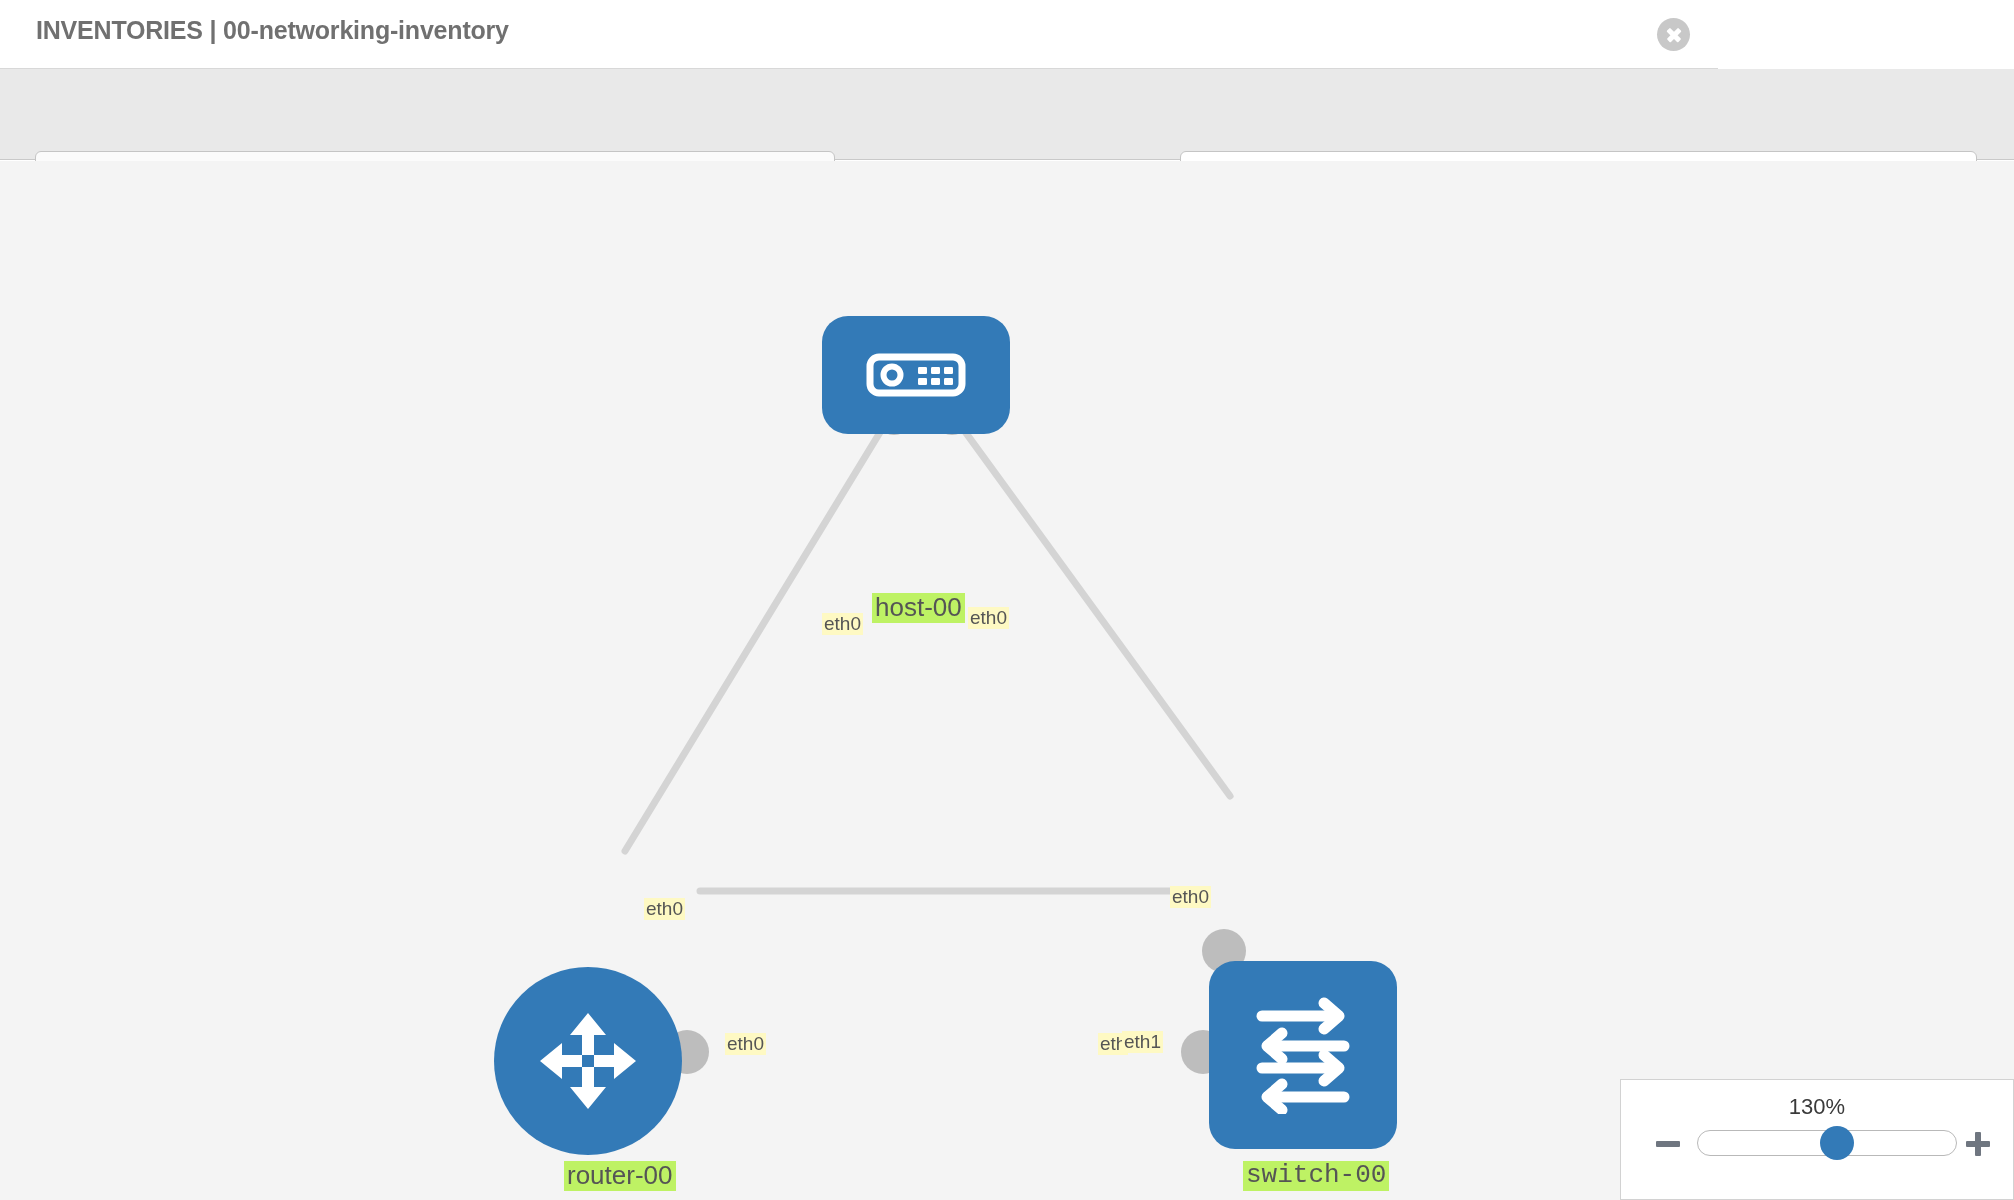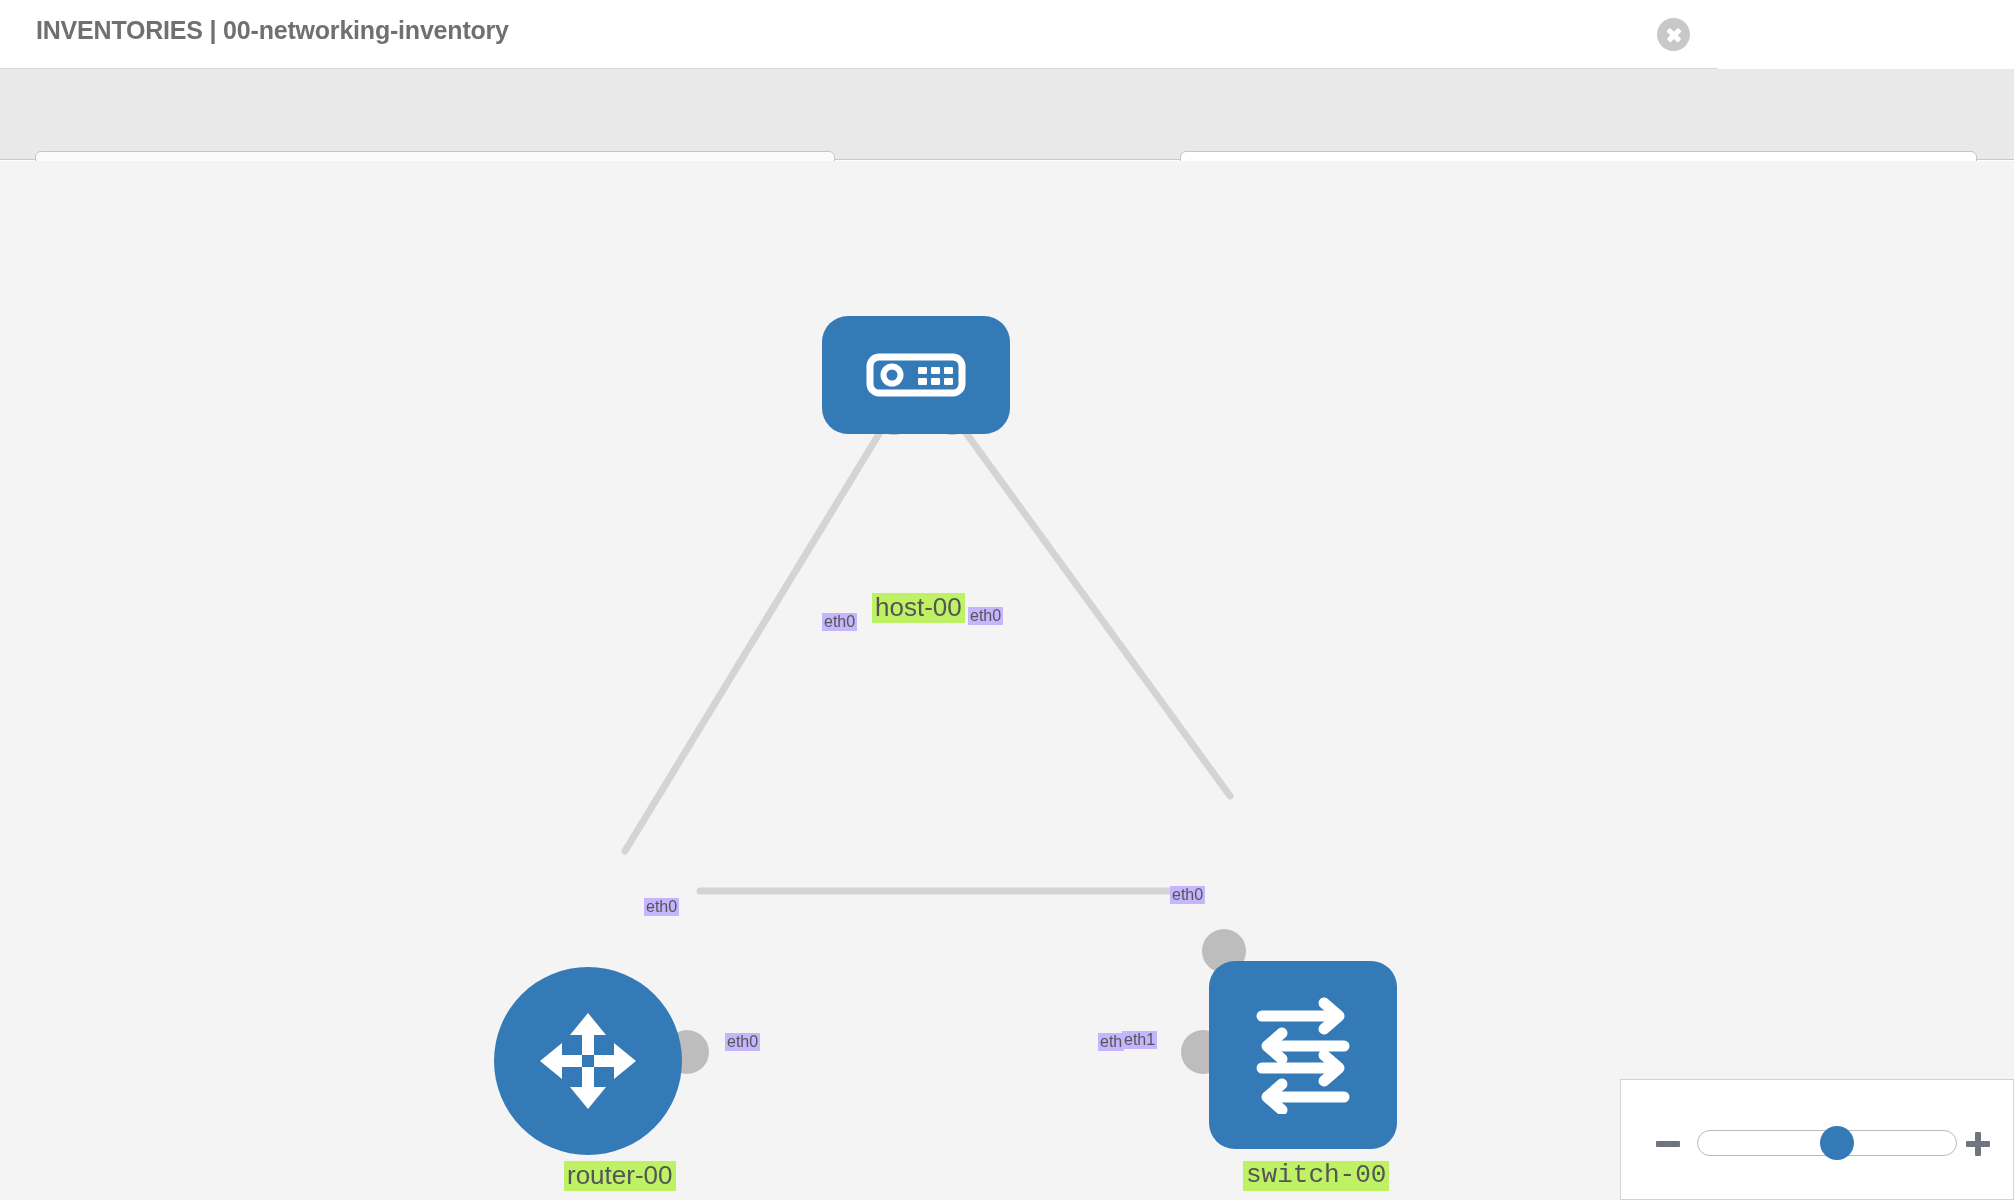--- a/index.html
+++ b/index.html
@@ -136,23 +136,23 @@
     position: absolute;
     font-size: 26px;
     color: #555555;
     background: #bef264;
     white-space: nowrap;
     padding: 0 3px;
     line-height: 1.15;
   }
   .edge-label {
     position: absolute;
-    font-size: 16px;
+    font-size: 19px;
     color: #555555;
-    background: #c4b5fd;
+    background: #fef9c3;
     white-space: nowrap;
     padding: 0 2px;
     line-height: 1.15;
   }
 
   .port {
     position: absolute;
     width: 44px; height: 44px;
     border-radius: 50%;
     background: #bdbdbd;
@@ -330,20 +330,21 @@
       </svg>
     </div>
 
     <div class="node-label" style="left:1243px; top:1000px;font-family:Liberation Mono, monospace;">switch-00</div>
     <div class="edge-label" style="left:1170px; top:725px;">eth0</div>
     <div class="edge-label" style="left:1098px; top:872px;">eth</div>
     <div class="edge-label" style="left:1122px; top:870px;">eth1</div>
   </div>
 
   <div class="zoom-panel" style="left:1620px; top:918px;">
+    <div class="zoom-value">130%</div>
     <div class="zoom-minus"></div>
     <div class="zoom-track">
       <div class="zoom-thumb" style="left:54%;"></div>
     </div>
     <div class="zoom-plus"></div>
   </div>
 
 </div>
 
 </body></html>

